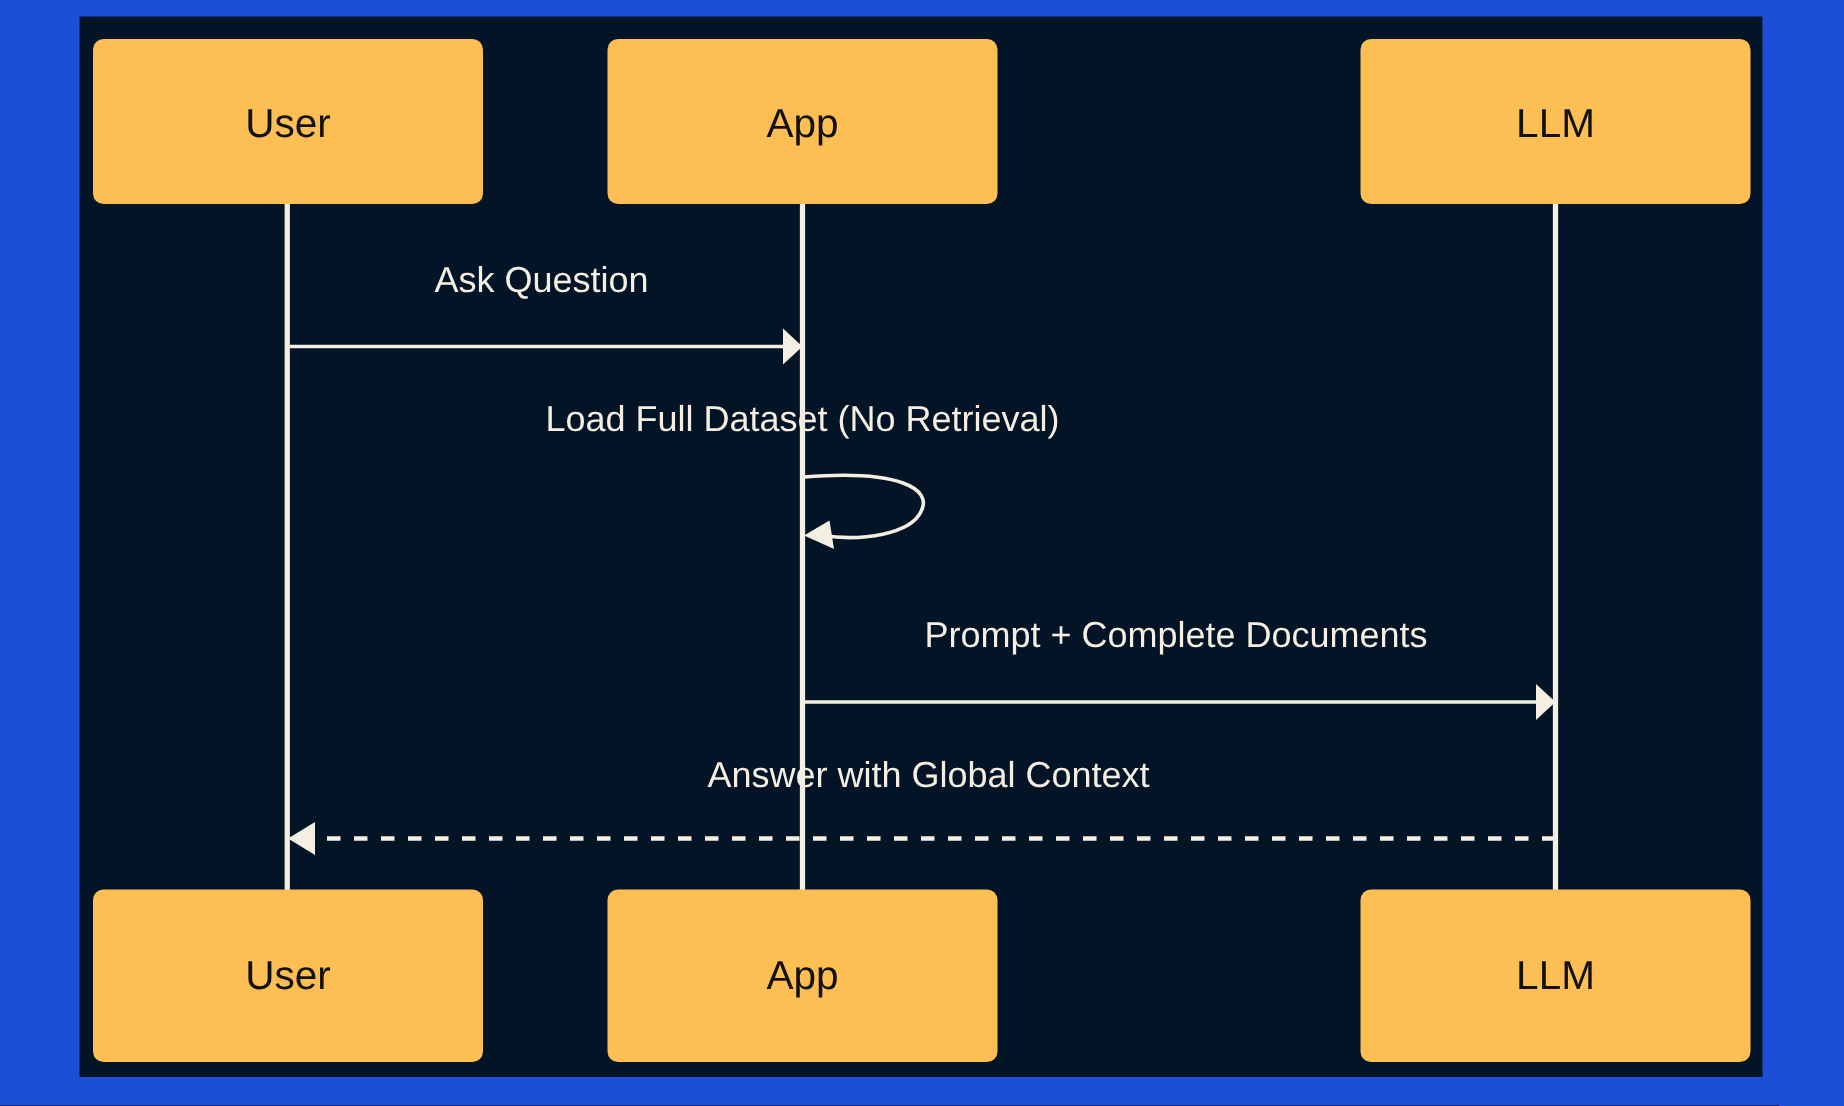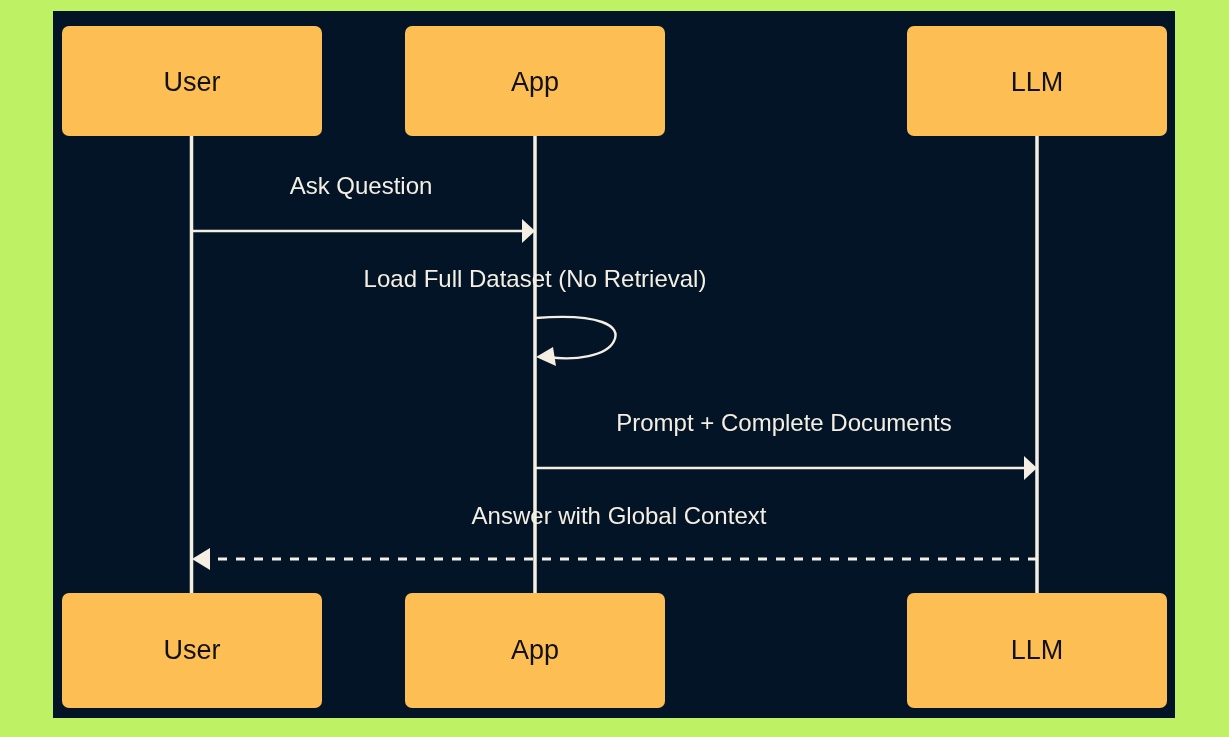--- a/index.html
+++ b/index.html
@@ -10,21 +10,21 @@
   body {
     width: 1229px;
     height: 737px;
     overflow: hidden;
     font-family: "Liberation Sans", sans-serif;
   }
   #stage {
     position: relative;
     width: 1229px;
     height: 737px;
-    background: #bef264;
+    background: #1d4ed8;
   }
   #diagram-panel {
     position: absolute;
     left: 53px;
     top: 11px;
     width: 1122px;
     height: 707px;
     background: #021426;
   }
   svg.diagram {

